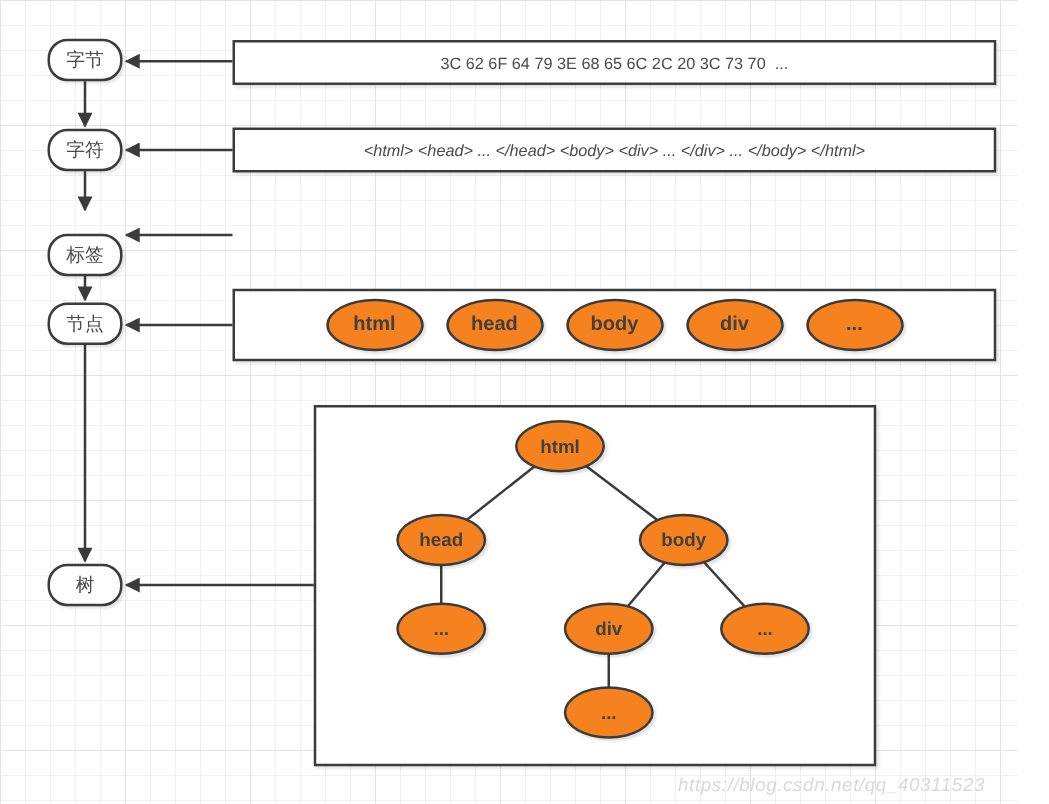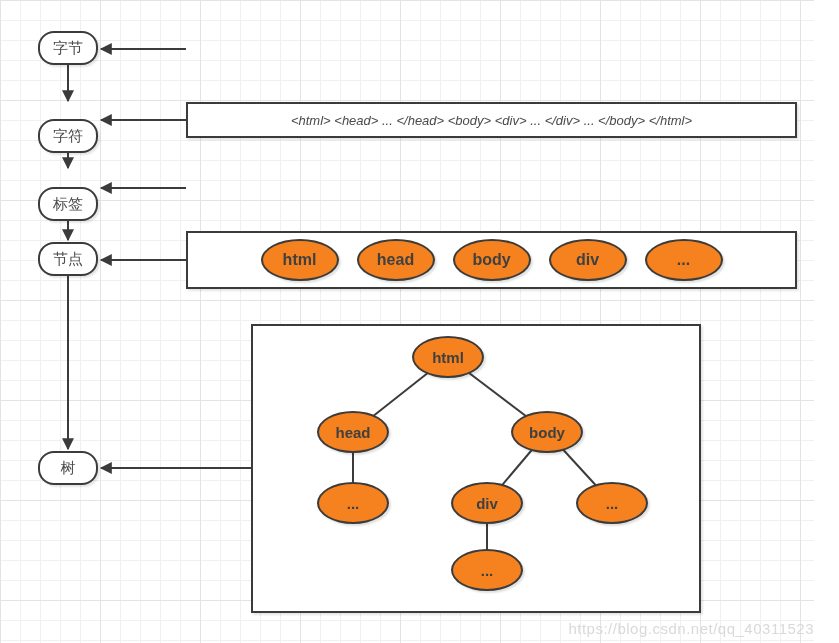--- a/index.html
+++ b/index.html
@@ -67,24 +67,25 @@
     width:72px;height:42px;
     z-index:2;
     font-size:15px;
   }
   .overlay-svg{
     position:absolute;left:0;top:0;width:839px;height:643px;
     z-index:1;pointer-events:none;
   }
   .watermark{
     position:absolute;
-    right:0;bottom:6px;
+    right:26px;bottom:6px;
     font-size:15px;color:#d9d9d9;
     letter-spacing:0.5px;
     z-index:3;
+    font-style:italic;
   }
 </style>
 </head>
 <body>
 
 <div class="canvas">
 
   <svg class="overlay-svg" viewBox="0 0 839 643" xmlns="http://www.w3.org/2000/svg">
     <defs>
       <marker id="arrow" viewBox="0 0 10 10" refX="9" refY="5" markerWidth="7" markerHeight="6" orient="auto-start-reverse">
@@ -109,33 +110,36 @@
       <line x1="353" y1="432" x2="353" y2="503"></line>
       <line x1="547" y1="432" x2="487" y2="503"></line>
       <line x1="547" y1="432" x2="612" y2="503"></line>
       <line x1="487" y1="503" x2="487" y2="570"></line>
     </g>
   </svg>
 
   <div class="stage-node" style="left:38px;top:31px;">
       <span>字节</span>
     </div>
-  <div class="stage-node" style="left:38px;top:119px;">
+  <div class="stage-node" style="left:38px;top:103px;">
       <span>字符</span>
     </div>
   <div class="stage-node" style="left:38px;top:187px;">
       <span>标签</span>
     </div>
   <div class="stage-node" style="left:38px;top:242px;">
       <span>节点</span>
     </div>
   <div class="stage-node" style="left:38px;top:451px;">
       <span>树</span>
     </div>
 
+  <div class="row-box" style="left:186px;top:32px;width:611px;height:36px;">
+    <span class="box-label">3C 62 6F 64 79 3E 68 65 6C 2C 20 3C 73 70  ...</span>
+  </div>
 
   <div class="row-box" style="left:186px;top:102px;width:611px;height:36px;font-style:italic;">
     <span class="box-label">&lt;html&gt; &lt;head&gt; ... &lt;/head&gt; &lt;body&gt; &lt;div&gt; ... &lt;/div&gt; ... &lt;/body&gt; &lt;/html&gt;</span>
   </div>
 
 
   <div class="row-box" style="left:186px;top:231px;width:611px;height:58px;">
     <div class="node-strip">
       <div class="ellipse">
           <span>html</span>

